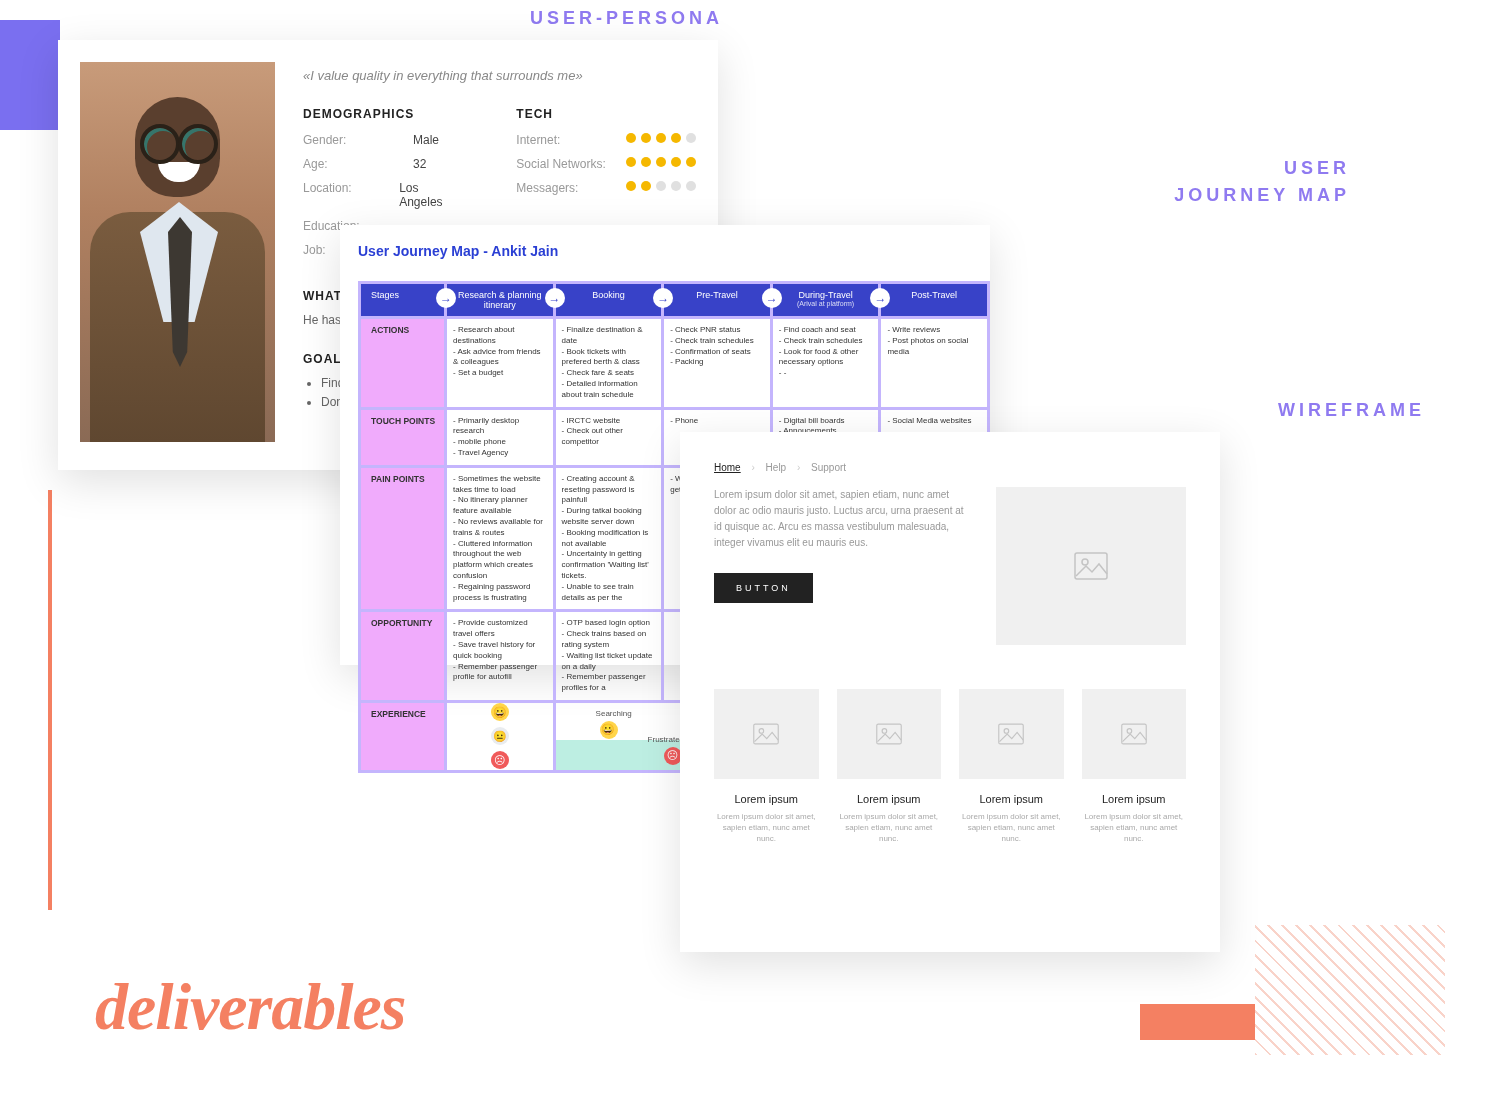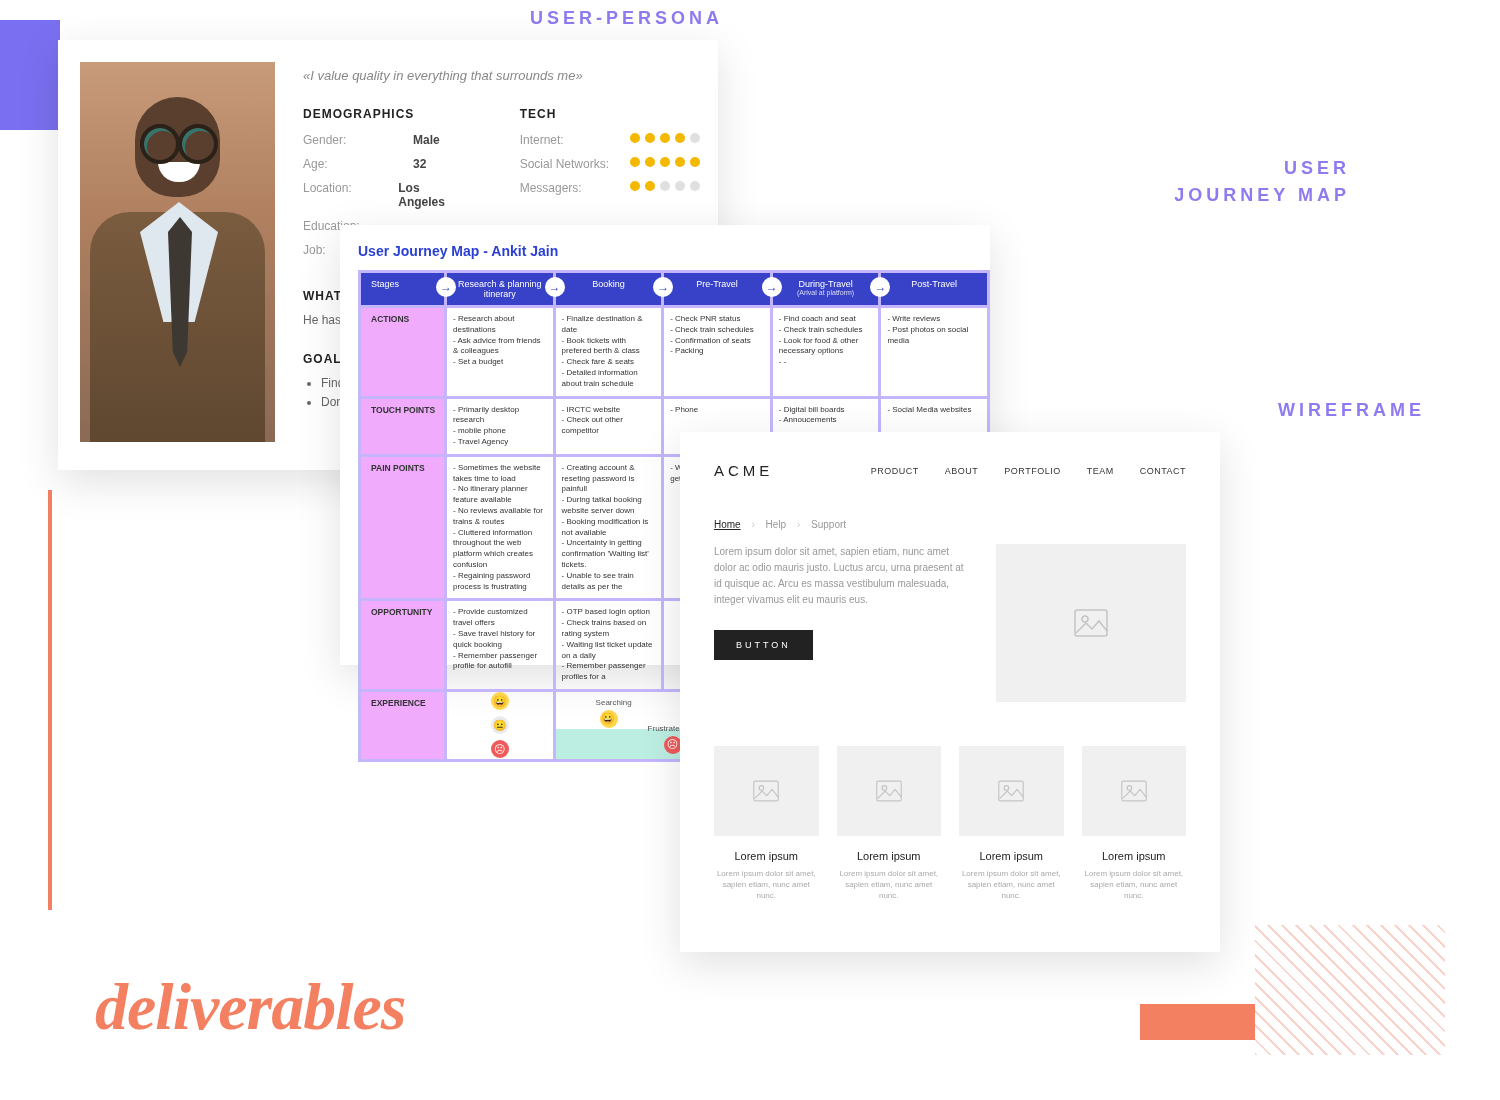--- a/index.html
+++ b/index.html
@@ -120,37 +120,37 @@
     position:absolute; top:100px; left:78px; width:42px; height:20px;
     background:#fff; border-radius: 0 0 22px 22px;
   }
 
   .persona-body-col { flex:1; font-size: 12px; color:#555; }
   .persona-quote { color:#888; font-size: 13px; margin: 6px 0 24px; font-style: italic; }
   .persona-cols { display:flex; gap:60px; }
   .persona-col h5 { font-size: 12px; letter-spacing:1px; color:#222; margin-bottom: 12px; }
   .p-row { display:flex; margin-bottom: 10px; }
   .p-row .k { width: 110px; color:#999; }
-  .p-row .v { font-weight: 700; color:#444; }
+  .p-row .v { font-weight: 400; color:#444; }
   .dots { display:flex; gap:5px; }
   .dot { width:10px; height:10px; border-radius:50%; background:#e0e0e0; }
   .dot.on { background:#f5b800; }
   .persona-sub h5 { font-size:12px; letter-spacing:1px; color:#222; margin:22px 0 8px; }
   .persona-sub p, .persona-sub li { font-size:12px; color:#666; line-height:1.6; }
   .persona-sub ul { list-style: disc; padding-left: 18px; }
 
   
   .journey-card {
     top: 225px; left: 340px;
     width: 650px; height: 440px;
     padding: 18px 0 0 18px;
     font-size: 10px;
     color:#333;
   }
-  .journey-card h4 { color:#2a3fd4; font-size: 14px; margin-bottom: 11px; font-weight:600; }
+  .journey-card h4 { color:#2a3fd4; font-size: 14px; margin-bottom: 22px; font-weight:600; }
   .journey-goals { font-size: 10px; color:#555; margin-bottom: 10px; }
   .journey-goals b { color:#222; }
   table.jt { border-collapse: collapse; width: 100%; table-layout: fixed; }
   .jt th, .jt td { border: 3px solid #c4b5fd; vertical-align: top; padding: 6px 6px; }
   .jt thead th {
     background: #3842c8; color:#fff; font-weight:500; font-size:9px;
     position:relative; text-align:center; height:28px;
   }
   .jt thead th .sub { display:block; font-size:7px; opacity:.8; }
   .jt thead th:first-child { width: 86px; text-align:left; padding-left:10px; }
@@ -467,30 +467,20 @@
             <span class="face h exp-face" style="top:18px;left:44px">😀</span>
             <span class="exp-label exp-f">Frustrated</span>
             <span class="face s exp-face" style="top:44px;left:108px">☹</span>
           </td>
         </tr>
       </tbody>
   </table>
 </div>
 
 <div class="card wire-card">
-  <div class="wire-nav">
-    <div class="wire-logo">ACME</div>
-    <div class="wire-links" id="wire-links">
-        <span>PRODUCT</span>
-        <span>ABOUT</span>
-        <span>PORTFOLIO</span>
-        <span>TEAM</span>
-        <span>CONTACT</span>
-      </div>
-  </div>
   <div class="wire-bc">
     <span class="active">Home</span>
     <span class="chev">›</span>
     <span>Help</span>
     <span class="chev">›</span>
     <span>Support</span>
   </div>
   <div class="wire-hero">
     <div class="wire-hero-l">
       <p>Lorem ipsum dolor sit amet, sapien etiam, nunc amet dolor ac odio mauris justo. Luctus arcu, urna praesent at id quisque ac. Arcu es massa vestibulum malesuada, integer vivamus elit eu mauris eus.</p>

